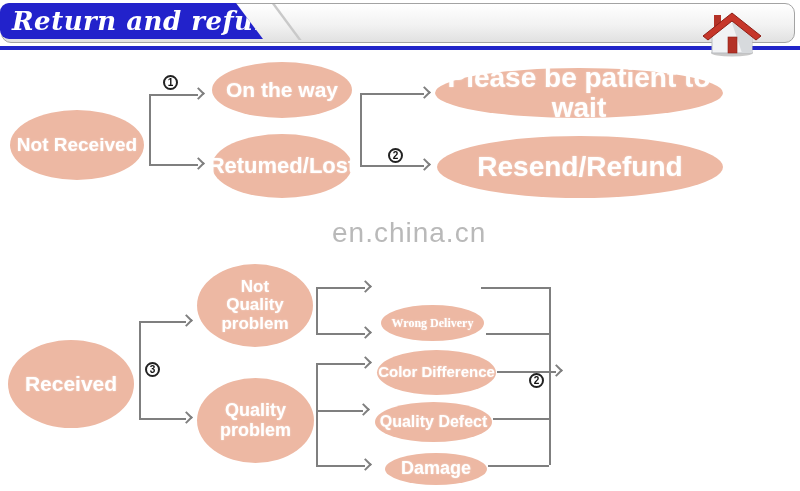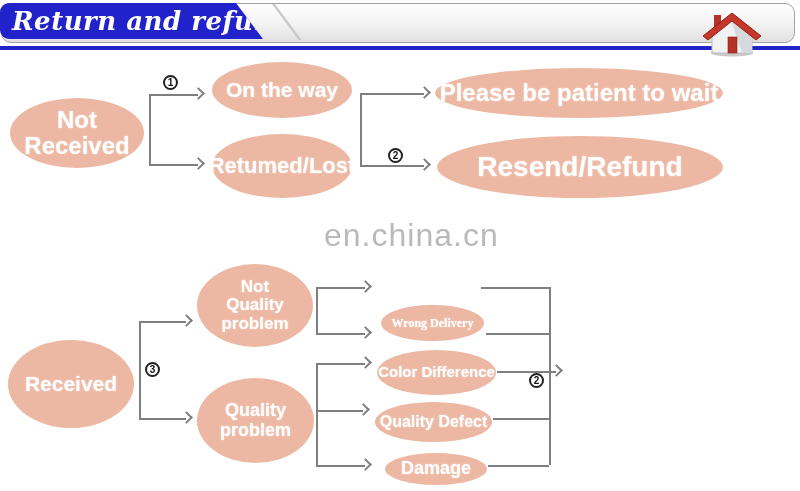--- a/index.html
+++ b/index.html
@@ -30,22 +30,22 @@
     position:absolute; left:272px; top:4px; width:3px; height:36px;
     background:#c9c9c9; transform:skewX(36.5deg); transform-origin:0 0;
   }
   .header-underline {
     position:absolute; left:0; top:46px; width:800px; height:4px;
     background:var(--underline-blue,#2125c9);
   }
   .home-icon { position:absolute; left:702px; top:9px; width:62px; height:48px; }
   
   .watermark {
-    position:absolute; left:324px; top:217px;
-    color:var(--watermark-gray,#b9b9b9); font-size:32px; letter-spacing:1px;
+    position:absolute; left:332px; top:217px;
+    color:var(--watermark-gray,#b9b9b9); font-size:28px; letter-spacing:1px;
     white-space:nowrap;
   }
   
   .flowchart { position:absolute; left:0; top:0; width:800px; height:491px; }
   .node {
     position:absolute; border-radius:50%;
     background:var(--node-fill,#edb8a3);
     color:var(--node-text,#ffffff);
     display:flex; align-items:center; justify-content:center;
     text-align:center; font-weight:700; line-height:1.08;
@@ -83,24 +83,24 @@
     <rect x="12" y="6" width="7" height="13" fill="#b43227"></rect>
     <polygon points="10,26 30,11 50,26 50,44 10,44" fill="#f1f2f4" stroke="#b9bcc0" stroke-width="1"></polygon>
     <polygon points="40,44 50,44 50,26 30,11 30,14" fill="#d7dadd"></polygon>
     <polygon points="1,27 30,4 59,27 54,31 30,12 6,31" fill="#c6362a" stroke="#8e1f16" stroke-width="1"></polygon>
     <rect x="26" y="28" width="9" height="16" fill="#b43227" stroke="#8e1f16" stroke-width="0.6"></rect>
   </svg>
 
   <div class="watermark">en.china.cn</div>
 
   <div class="flowchart" id="flowchart">
-      <div class="node" style="left: 10px; top: 98px; width: 134px; height: 70px; font-size: 24px;"><span>Not Received</span></div>
+      <div class="node" style="left: 10px; top: 110px; width: 134px; height: 70px; font-size: 19px;"><span>Not Received</span></div>
       <div class="node" style="left: 212px; top: 62px; width: 140px; height: 56px; font-size: 21px;"><span>On the way</span></div>
       <div class="node" style="left: 212px; top: 134px; width: 140px; height: 64px; font-size: 22px;"><span>Retumed/Lost</span></div>
-      <div class="node" style="left: 435px; top: 68px; width: 288px; height: 50px; font-size: 24px;"><span>Please be patient to wait</span></div>
+      <div class="node" style="left: 435px; top: 68px; width: 288px; height: 50px; font-size: 28px;"><span>Please be patient to wait</span></div>
       <div class="node" style="left: 437px; top: 136px; width: 286px; height: 62px; font-size: 28px;"><span>Resend/Refund</span></div>
       <div class="node" style="left: 8px; top: 340px; width: 126px; height: 88px; font-size: 21px;"><span>Received</span></div>
       <div class="node" style="left: 197px; top: 264px; width: 116px; height: 83px; font-size: 17px;"><span>Not
 Quality
 problem</span></div>
       <div class="node" style="left: 197px; top: 378px; width: 117px; height: 85px; font-size: 18px;"><span>Quality
 problem</span></div>
       <div class="node" style="left: 381px; top: 305px; width: 103px; height: 36px; font-size: 12px; font-family: Liberation Serif, serif;"><span>Wrong Delivery</span></div>
       <div class="node" style="left: 377px; top: 350px; width: 119px; height: 45px; font-size: 15px;"><span>Color Difference</span></div>
       <div class="node" style="left: 375px; top: 402px; width: 117px; height: 40px; font-size: 16px;"><span>Quality Defect</span></div>

